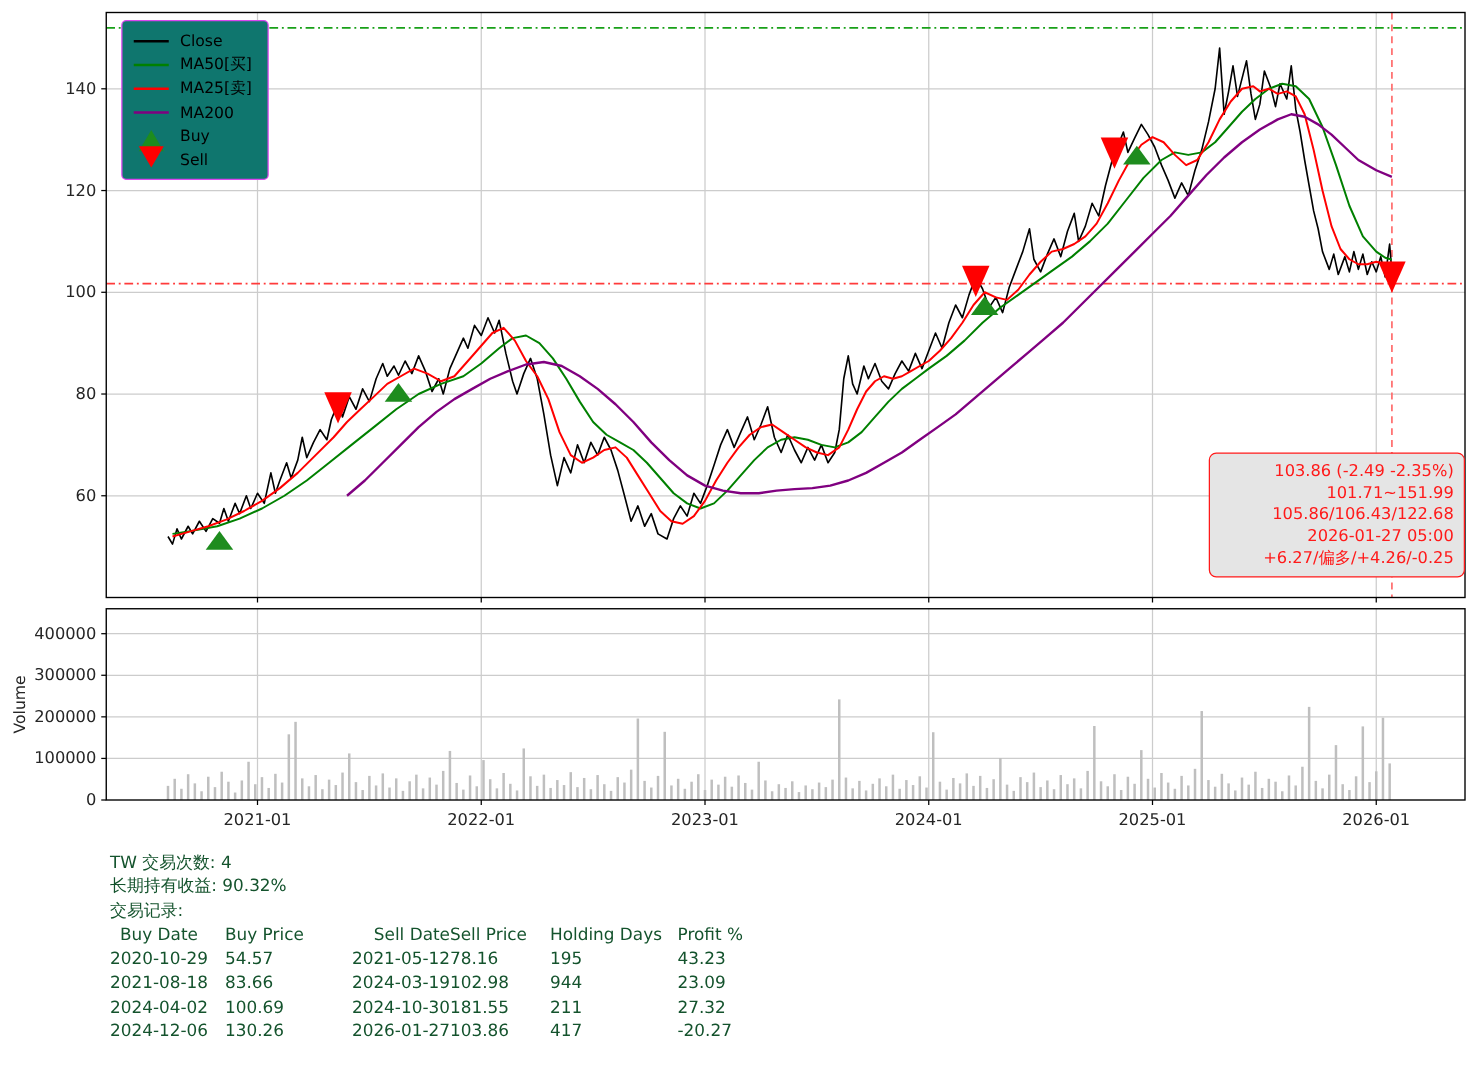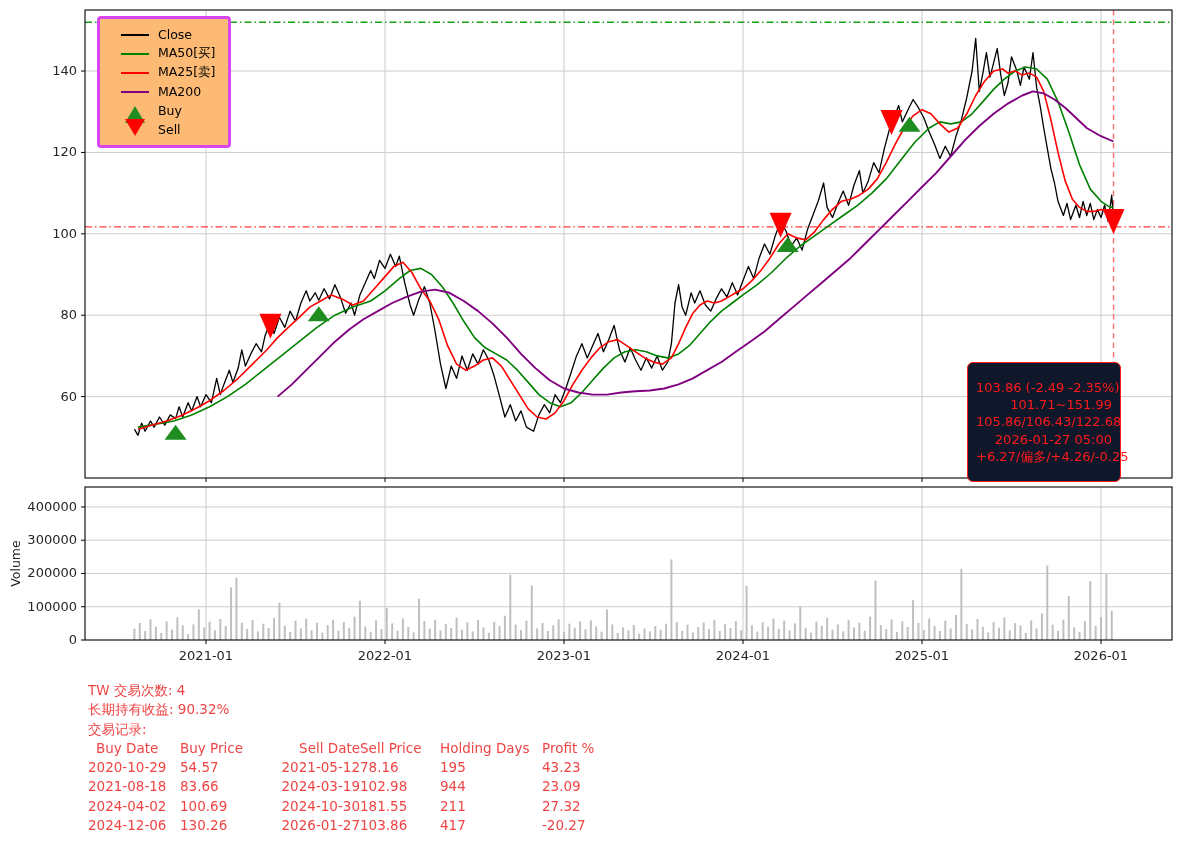--- a/index.html
+++ b/index.html
@@ -1,35 +1,35 @@
 <!DOCTYPE html>
 <html><head>
 <meta charset="utf-8">
 <style>
   html,body{margin:0;padding:0;background:#fff;}
   .canvas{position:relative;width:1180px;height:855px;background:#fff;
     font-family:"DejaVu Sans","Liberation Sans",sans-serif;color:#000;overflow:hidden;}
   svg{position:absolute;left:0;top:0;}
   
-  .legend{position:absolute;left:97px;top:16px;background:#fdba74;border:3px solid #d946ef;
-    border-radius:4px;padding:6px 12px 6px 20px;z-index:5;}
+  .legend{position:absolute;left:97px;top:16px;background:#0f766e;border:1px solid #d946ef;
+    border-radius:4px;padding:6px 12px 6px 8px;z-index:5;}
   .legend-row{display:flex;align-items:center;height:19px;}
   .swatch{width:30px;display:flex;justify-content:center;align-items:center;margin-right:8px;}
   .swatch-line{width:28px;height:2px;}
   .tri-up{width:0;height:0;border-left:10px solid transparent;border-right:10px solid transparent;
     border-bottom:17px solid #1e8c1e;margin-top:8px;}
   .tri-down{width:0;height:0;border-left:10px solid transparent;border-right:10px solid transparent;
     border-top:17px solid #ff0000;margin-bottom:4px;}
   .legend-label{font-size:12.5px;white-space:nowrap;}
   
-  .annot{position:absolute;left:967px;top:362px;width:154px;box-sizing:border-box;
-    background:#0f172a;border:1.6px solid #ff1a1a;border-radius:6px;padding:16px 8px;
+  .annot{position:absolute;left:967px;top:362px;width:205px;box-sizing:border-box;
+    background:#e5e5e5;border:1.6px solid #ff1a1a;border-radius:6px;padding:6px 8px;
     text-align:right;color:#ff1a1a;font-size:13px;line-height:17.2px;z-index:6;white-space:nowrap;}
   
-  .stats{position:absolute;left:88px;top:681px;font-size:13.5px;line-height:19.3px;color:#ef4444;}
+  .stats{position:absolute;left:88px;top:681px;font-size:13.5px;line-height:19.3px;color:#14532d;}
   .trades{margin-top:0;}
   .trow{display:grid;grid-template-columns:92px 76px 104px 80px 102px 72px;line-height:19.3px;}
   .trow .c1{text-align:left;}
   .trow .c3{text-align:right;padding-left:16px;}
   .trow .c2,.trow .c4,.trow .c5,.trow .c6{text-align:left;}
   .thead .c1{padding-left:8px;}
 </style>
 </head>
 <body>
 

